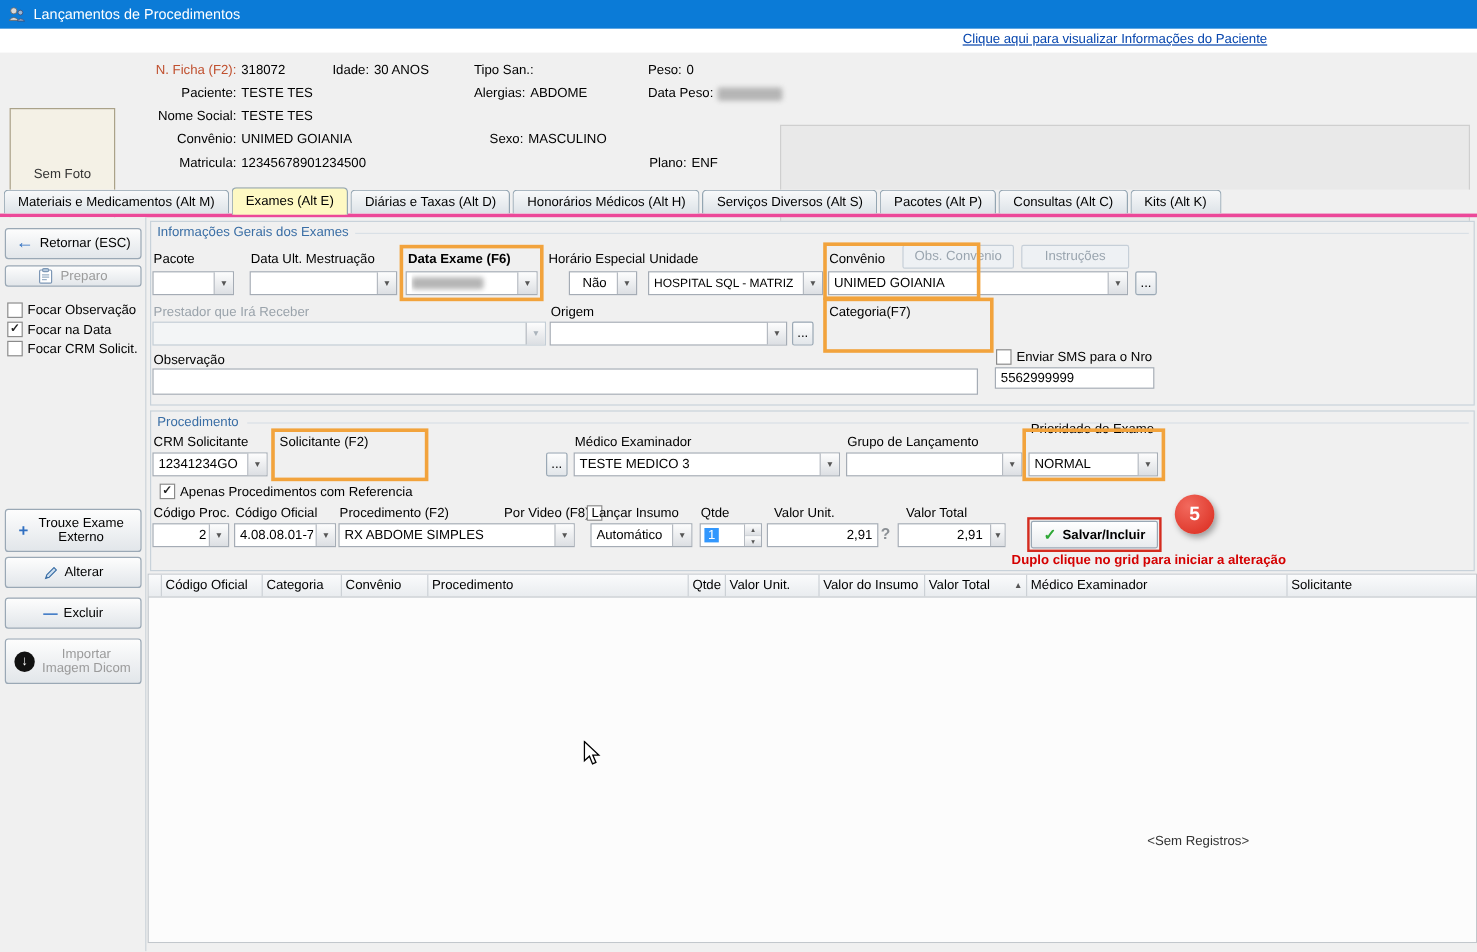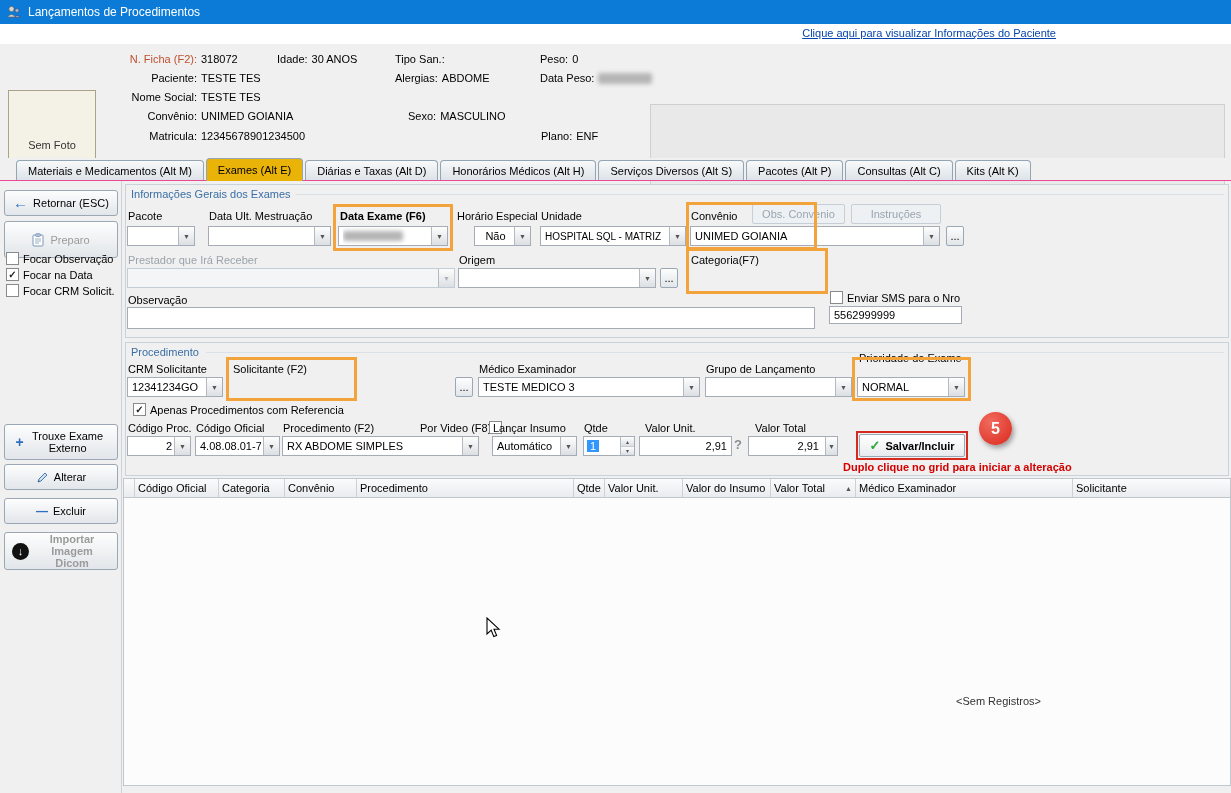--- a/index.html
+++ b/index.html
@@ -19,23 +19,23 @@
   .patient-panel { position:absolute; left:0; top:44px; width:100%; height:114px; background:#f0f0f0; }
   .photo-box { position:absolute; left:8px; top:46px; width:88px; height:110px; background:#f4f1e6; border:1px solid #aaa289; display:flex; align-items:center; justify-content:center; color:#333; }
   .prow { position:absolute; display:flex; white-space:nowrap; }
   .plabel { width:115px; text-align:right; margin-right:4px; }
   .plabel.red { color:#c0502f; }
   .ilabel { margin-right:4px; }
   .info-box { position:absolute; left:650px; top:60px; width:575px; height:92px; background:#e9e9e9; border:1px solid #cfcfcf; }
   .blur-blob { display:inline-block; background:#b5b5b5; filter:blur(2px); border-radius:2px; }
 
   
-  .tabbar { position:absolute; left:0; top:158px; width:100%; height:23px; display:flex; align-items:flex-end; gap:2px; padding-left:16px; border-bottom:1px solid #ec4899; background:#f0f0f0; }
+  .tabbar { position:absolute; left:0; top:158px; width:100%; height:23px; display:flex; align-items:flex-end; gap:2px; padding-left:3px; border-bottom:3px solid #ec4899; background:#f0f0f0; }
   .tab { height:20px; display:flex; align-items:center; justify-content:center; padding:0 11px; background:linear-gradient(#f8f9fa,#dde3e8); border:1px solid #93a5b2; border-bottom:none; border-radius:4px 4px 0 0; white-space:nowrap; cursor:pointer; }
-  .tab.active { height:23px; background:#eab308; margin-bottom:-1px; z-index:2;text-align:center; }
+  .tab.active { height:23px; background:#fef9c3; margin-bottom:-1px; z-index:2;text-align:center; }
 
   
   .sidebar { position:absolute; left:0; top:181px; width:122px; height:612px; background:#f0f0f0; border-right:1px solid #ccd4da; }
   .sbtn { position:absolute; left:4px; width:114px; display:flex; align-items:center; justify-content:center; gap:5px; background:linear-gradient(#fdfdfd,#e2e6ea); border:1px solid #9aa8b5; border-radius:3px; text-align:center; cursor:pointer; line-height:12px; }
   .sbtn.disabled { color:#9b9b9b; }
   .icon-blue { color:#2f6fc1; font-weight:bold; }
   .black-circle { width:17px; height:17px; border-radius:50%; background:#111; color:#fff; display:flex; align-items:center; justify-content:center; font-size:11px; font-weight:bold; flex:0 0 auto; }
 
   
   .chk { position:absolute; display:flex; align-items:center; gap:4px; white-space:nowrap; cursor:pointer; }
@@ -177,21 +177,21 @@
     <div class="tab">Pacotes (Alt P)</div>
     <div class="tab">Consultas (Alt C)</div>
     <div class="tab">Kits (Alt K)</div>
   </div>
 
   <div class="sidebar">
     <div class="sbtn" style="top:9px; height:26px;">
       <span class="icon-blue" style="font-size:15px;">←</span>
       <span>Retornar (ESC)</span>
     </div>
-    <div class="sbtn disabled" style="top:40px; height:37px;">
+    <div class="sbtn disabled" style="top:40px; height:18px;">
       <svg width="13" height="14" viewBox="0 0 13 14">
         <rect x="1" y="2" width="10" height="11" fill="#fff" stroke="#7d97b5" rx="1"></rect>
         <rect x="3.5" y="0.8" width="5" height="2.6" fill="#b9cce0" stroke="#7d97b5" rx="1"></rect>
         <line x1="3" y1="6" x2="9" y2="6" stroke="#9ab0c6"></line>
         <line x1="3" y1="8" x2="9" y2="8" stroke="#9ab0c6"></line>
         <line x1="3" y1="10" x2="7" y2="10" stroke="#9ab0c6"></line>
       </svg>
       <span>Preparo</span>
     </div>
 
@@ -220,21 +220,21 @@
       <span>Alterar</span>
     </div>
     <div class="sbtn" style="top:317px; height:26px;">
       <span class="icon-blue" style="font-size:12px;">—</span>
       <span>Excluir</span>
     </div>
     <div class="sbtn disabled" style="top:351px; height:38px;">
       <span class="black-circle">
         <span>↓</span>
       </span>
-      <span style="max-width:76px;font-weight:bold;">Importar Imagem Dicom</span>
+      <span style="max-width:76px;">Importar Imagem Dicom</span>
     </div>
   </div>
 
   <div class="group" style="left:125px; top:184px; width:1104px; height:154px;"></div>
   <div class="gtitle" style="left:131px; top:188px;">Informações Gerais dos Exames</div>
   <div class="gline" style="left:296px; top:194px; width:928px;"></div>
 
   <div class="lbl" style="left:128px; top:210px;">Pacote</div>
   <div class="combo" style="left:127px; top:226px; width:68px;">
     <span class="cval"></span>

